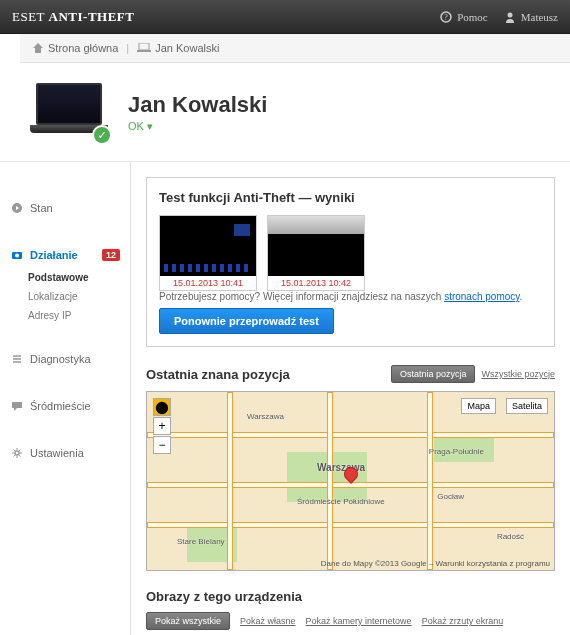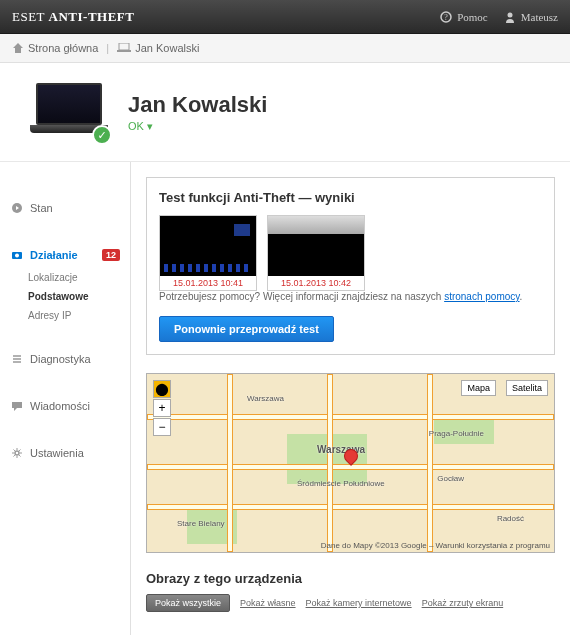--- a/index.html
+++ b/index.html
@@ -2,21 +2,21 @@
 <html><head>
 <meta charset="utf-8">
 <style>
 * { margin: 0; padding: 0; box-sizing: border-box; }
 body { font-family: Arial, sans-serif; font-size: 12px; background: #fff; width: 570px; }
 .topbar { background: linear-gradient(#4a4a4a, #2a2a2a); color: #fff; height: 34px; display: flex; align-items: center; padding: 0 12px; justify-content: space-between; border-bottom: 1px solid #1a1a1a; font-family: Liberation Serif, serif; }
 .brand { font-size: 13px; letter-spacing: 0.5px; }
 .brand b { font-weight: bold; }
 .topbar-right { display: flex; gap: 15px; font-size: 11px; color: #ccc; }
 .topbar-right span { display: flex; align-items: center; gap: 4px; cursor: pointer; }
-.breadcrumb { background: #f5f5f5; border-bottom: 1px solid #e0e0e0; padding: 8px 12px; display: flex; align-items: center; gap: 8px; color: #666; font-size: 11px; }
+.breadcrumb { background: #f5f5f5; border-bottom: 1px solid #e0e0e0; padding: 8px 12px; display: flex; align-items: center; gap: 8px; color: #666; font-size: 11px; margin-left: 20px; }
 .breadcrumb .sep { color: #bbb; }
 .bc-item { display: flex; align-items: center; gap: 4px; }
 .device-header { display: flex; padding: 20px 20px 20px 30px; gap: 20px; align-items: center; border-bottom: 1px solid #e8e8e8; }
 .laptop-img { width: 78px; height: 58px; position: relative; }
 .laptop-screen { width: 66px; height: 42px; background: linear-gradient(#1a1a2e, #0a0a14); border: 2px solid #333; border-radius: 2px; margin: 0 auto; }
 .laptop-base { width: 78px; height: 8px; background: linear-gradient(#555, #222); border-radius: 0 0 4px 4px; }
 .status-badge { position: absolute; bottom: -4px; right: -4px; width: 20px; height: 20px; background: #4caf50; border: 2px solid #fff; border-radius: 50%; display: flex; align-items: center; justify-content: center; color: #fff; font-size: 11px; }
 .device-name { font-size: 22px; font-weight: bold; color: #333; }
 .device-status { color: #4caf50; font-size: 11px; margin-top: 2px; }
 .main { display: flex; }
@@ -31,21 +31,21 @@
 .panel { border: 1px solid #d0d0d0; padding: 12px; margin-bottom: 18px; }
 .panel-title { font-size: 13px; font-weight: bold; color: #333; margin-bottom: 10px; }
 .thumbs { display: flex; gap: 10px; }
 .thumb { border: 1px solid #ccc; width: 98px; }
 .thumb-img { width: 96px; height: 60px; background: #000; position: relative; overflow: hidden; }
 .thumb-img.desktop::before { content: ""; position: absolute; top: 8px; right: 6px; width: 16px; height: 12px; background: #1e3a8a; }
 .thumb-img.desktop::after { content: ""; position: absolute; bottom: 4px; left: 4px; right: 4px; height: 8px; background: repeating-linear-gradient(90deg, #1e40af 0 4px, transparent 4px 8px); }
 .thumb-img.webcam::before { content: ""; position: absolute; top: 0; left: 0; right: 0; height: 18px; background: linear-gradient(#ddd, #aaa); }
 .thumb-img.webcam::after { content: ""; position: absolute; top: 18px; left: 15px; width: 30px; height: 42px; background: #000; border-radius: 12px 12px 0 0; box-shadow: 32px 0 0 #000; }
 .thumb-caption { color: #d32f2f; font-size: 9px; text-align: center; padding: 2px; }
-.help-text { font-size: 10px; color: #666; margin-bottom: 14px; }
+.help-text { font-size: 10px; color: #666; margin-bottom: 6px; }
 .help-text a { color: #0066cc; }
 .btn-blue { background: linear-gradient(#2196f3, #1976d2); color: #fff; border: 1px solid #1565c0; padding: 6px 14px; font-size: 11px; font-weight: bold; cursor: pointer; border-radius: 2px; }
 .section-head { display: flex; align-items: center; justify-content: space-between; margin-bottom: 8px; }
 .section-title { font-size: 13px; font-weight: bold; color: #333; }
 .btn-grey { background: linear-gradient(#888, #666); color: #fff; border: 1px solid #555; padding: 3px 8px; font-size: 9px; cursor: pointer; border-radius: 2px; }
 .link-small { font-size: 9px; color: #666; cursor: pointer; text-decoration: underline; }
 .map-box { border: 1px solid #b0b0b0; height: 180px; background: #f4e8c8; position: relative; overflow: hidden; }
 .map-roads { position: absolute; inset: 0; }
 .map-road-h { position: absolute; height: 6px; background: #fffde7; border: 1px solid #f0a030; left: 0; right: 0; }
 .map-road-v { position: absolute; width: 6px; background: #fffde7; border: 1px solid #f0a030; top: 0; bottom: 0; }
@@ -136,38 +136,38 @@
     <div class="side-item active">
       <span class="side-icon">
           <svg width="12" height="12" viewBox="0 0 12 12">
             <rect x="1" y="3" width="10" height="7" rx="1" fill="#0078d4"></rect>
             <circle cx="6" cy="6.5" r="2" fill="#fff"></circle>
           </svg>
         </span>
       <span>Działanie</span>
       <span class="side-badge">12</span>
     </div>
+    <div class="side-sub active">Podstawowe</div>
     <div class="side-sub">Lokalizacje</div>
-    <div class="side-sub active">Podstawowe</div>
     <div class="side-sub">Adresy IP</div>
     <div class="side-item">
       <span class="side-icon">
           <svg width="12" height="12" viewBox="0 0 12 12">
             <path d="M2 3h8M2 6h8M2 9h8" stroke="#999" stroke-width="1.5"></path>
           </svg>
         </span>
       <span>Diagnostyka</span>
     </div>
     <div class="side-item">
       <span class="side-icon">
           <svg width="12" height="12" viewBox="0 0 12 12">
             <path d="M1 2h10v6h-5l-3 3v-3h-2z" fill="#999"></path>
           </svg>
         </span>
-      <span>Wiadomości</span>
+      <span>Śródmieście</span>
     </div>
     <div class="side-item">
       <span class="side-icon">
           <svg width="12" height="12" viewBox="0 0 12 12">
             <circle cx="6" cy="6" r="2" fill="none" stroke="#999" stroke-width="1.5"></circle>
             <path d="M6 1v2M6 9v2M1 6h2M9 6h2M2.5 2.5l1.4 1.4M8.1 8.1l1.4 1.4M2.5 9.5l1.4-1.4M8.1 3.9l1.4-1.4" stroke="#999"></path>
           </svg>
         </span>
       <span>Ustawienia</span>
     </div>
@@ -185,20 +185,27 @@
           <div class="thumb-img webcam"></div>
           <div class="thumb-caption">15.01.2013 10:42</div>
         </div>
       </div>
       <div class="help-text">
         <span>Potrzebujesz pomocy? Więcej informacji znajdziesz na naszych </span><a href="#">stronach pomocy</a>.
       </div>
       <button class="btn-blue">Ponownie przeprowadź test</button>
     </div>
 
+    <div class="section-head">
+      <div class="section-title">Ostatnia znana pozycja</div>
+      <div style="display:flex;gap:6px;align-items:center">
+        <button class="btn-grey">Ostatnia pozycja</button>
+        <span class="link-small">Wszystkie pozycje</span>
+      </div>
+    </div>
     <div class="map-box">
       <div class="map-green" style="left:140px;top:60px;width:80px;height:50px"></div>
       <div class="map-green" style="left:40px;top:130px;width:50px;height:40px"></div>
       <div class="map-green" style="right:60px;top:40px;width:60px;height:30px"></div>
       <div class="map-roads">
         <div class="map-road-h" style="top:40px"></div>
         <div class="map-road-h" style="top:90px"></div>
         <div class="map-road-h" style="top:130px"></div>
         <div class="map-road-v" style="left:80px"></div>
         <div class="map-road-v" style="left:180px"></div>

